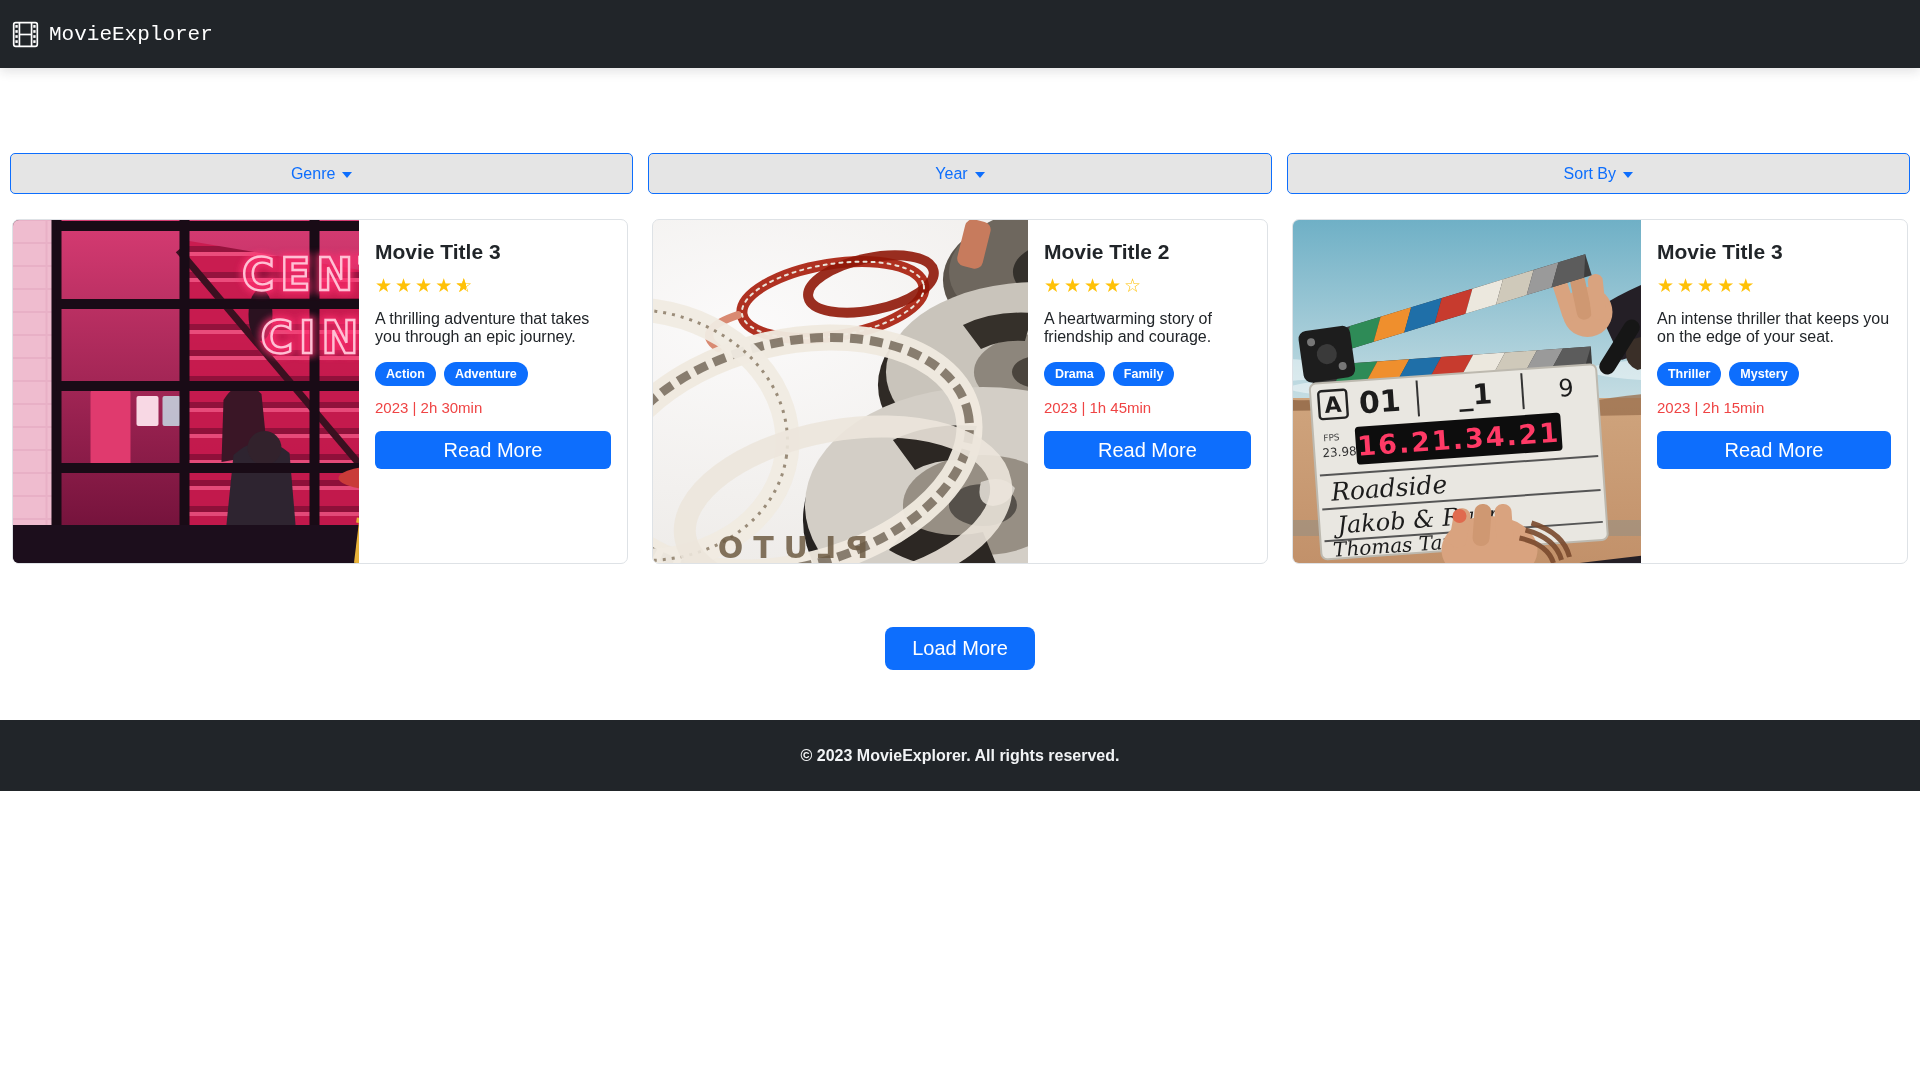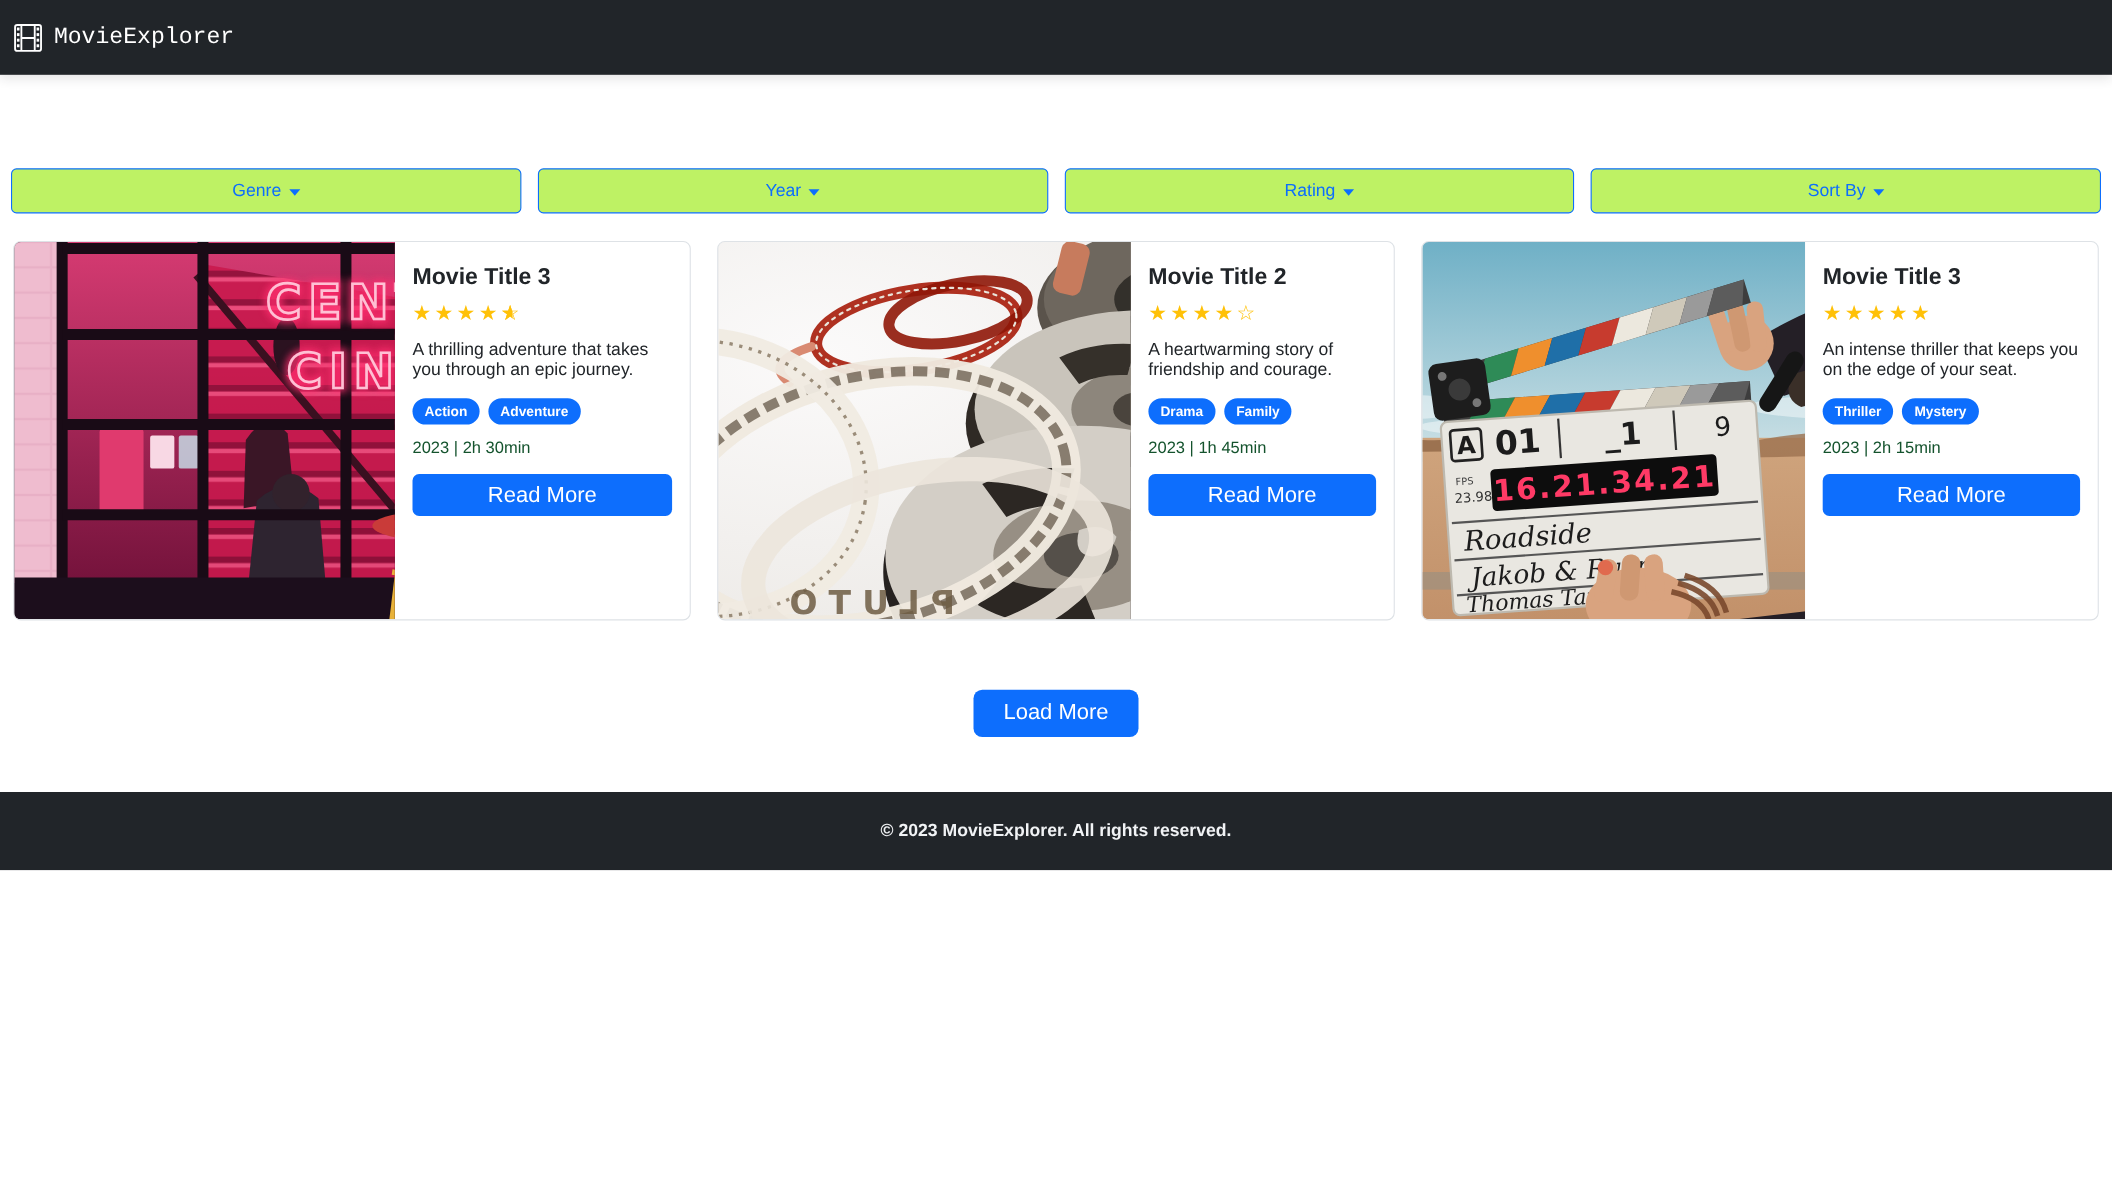--- a/index.html
+++ b/index.html
@@ -29,21 +29,21 @@
   .search-input::placeholder { color:#6c757d; }
   .search-btn {
     width:41px; height:40px; border-radius:7px; background:transparent;
     border:1px solid #f8f9fa; color:#f8f9fa; cursor:pointer;
     display:flex; align-items:center; justify-content:center; padding:0;
   }
 
   
   .filters { display:flex; gap:15px; margin:85px 10px 0; }
   .filter-btn {
-    flex:1; height:41px; background:#bef264;
+    flex:1; height:41px; background:#e5e5e5;
     border:1px solid #0d6efd; border-radius:5px;
     color:#0d6efd; font-size:16px; font-family:inherit;
     display:flex; align-items:center; justify-content:center; gap:7px; cursor:pointer;
   }
   .caret {
     width:0; height:0; margin-top:3px;
     border-left:5px solid transparent; border-right:5px solid transparent;
     border-top:6px solid currentColor;
   }
 
@@ -60,21 +60,21 @@
   .stars { color:#ffc107; font-size:19px; letter-spacing:3px; line-height:24px; height:24px; }
   .star { display:inline-block; }
   .star.half { position:relative; }
   .star.half .h-fill { position:absolute; left:0; top:0; width:55%; overflow:hidden; }
   .desc { font-size:16px; margin:12px 0 0; }
   .badges { margin-top:16px; display:flex; gap:8px; }
   .badge {
     background:#0d6efd; color:#fff; font-size:12.5px; font-weight:bold;
     padding:5px 11px; border-radius:50px; cursor:default;
   }
-  .meta { color:#14532d; font-size:15px; margin-top:13px; }
+  .meta { color:#ef4444; font-size:15px; margin-top:13px; }
   .read-more {
     margin-top:15px; width:100%; height:38px;
     background:#0d6efd; border:none; border-radius:6px;
     color:#fff; font-size:20px; font-family:inherit; cursor:pointer;
   }
 
   
   .load-more-wrap { text-align:center; margin-top:33px; }
   .load-more {
     background:#0d6efd; color:#fff; border:none; border-radius:8px;
@@ -116,24 +116,20 @@
 
 </nav>
 
 <div class="filters">
   <button class="filter-btn">
     <span>Genre</span>
     <span class="caret"></span>
   </button>
   <button class="filter-btn">
     <span>Year</span>
-    <span class="caret"></span>
-  </button>
-  <button class="filter-btn">
-    <span>Rating</span>
     <span class="caret"></span>
   </button>
   <button class="filter-btn">
     <span>Sort By</span>
     <span class="caret"></span>
   </button>
 </div>
 
 <div class="cards">
 

